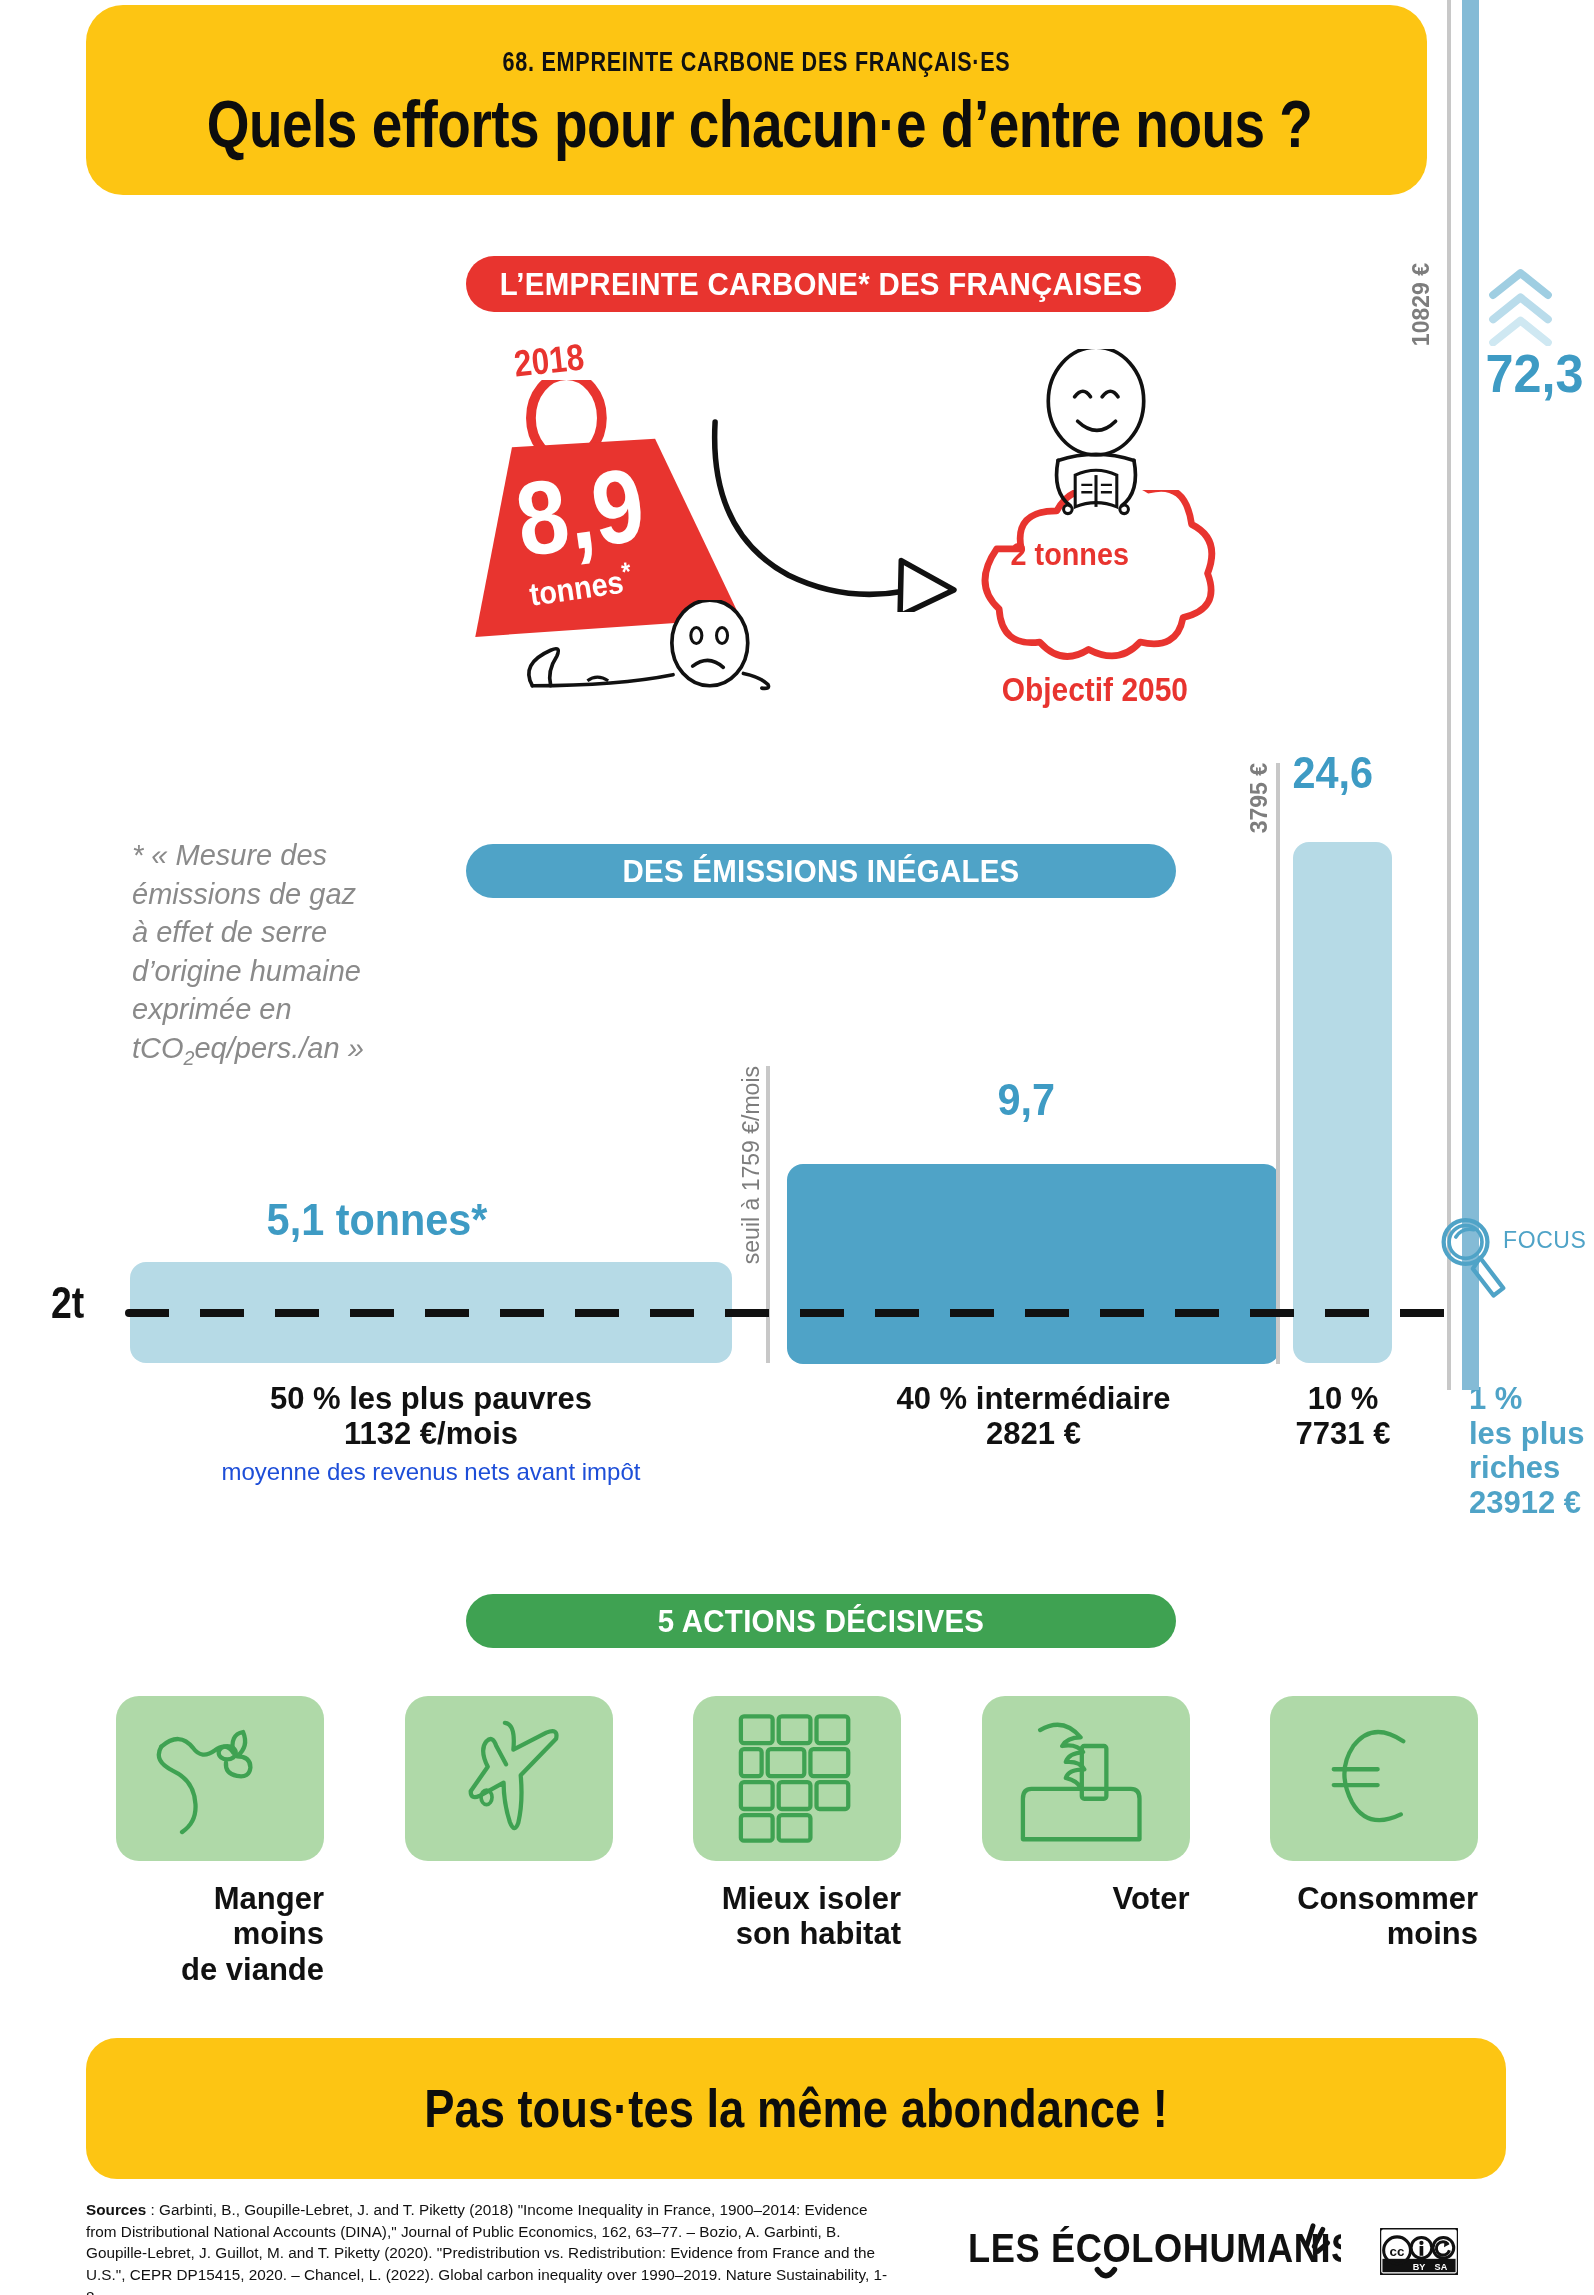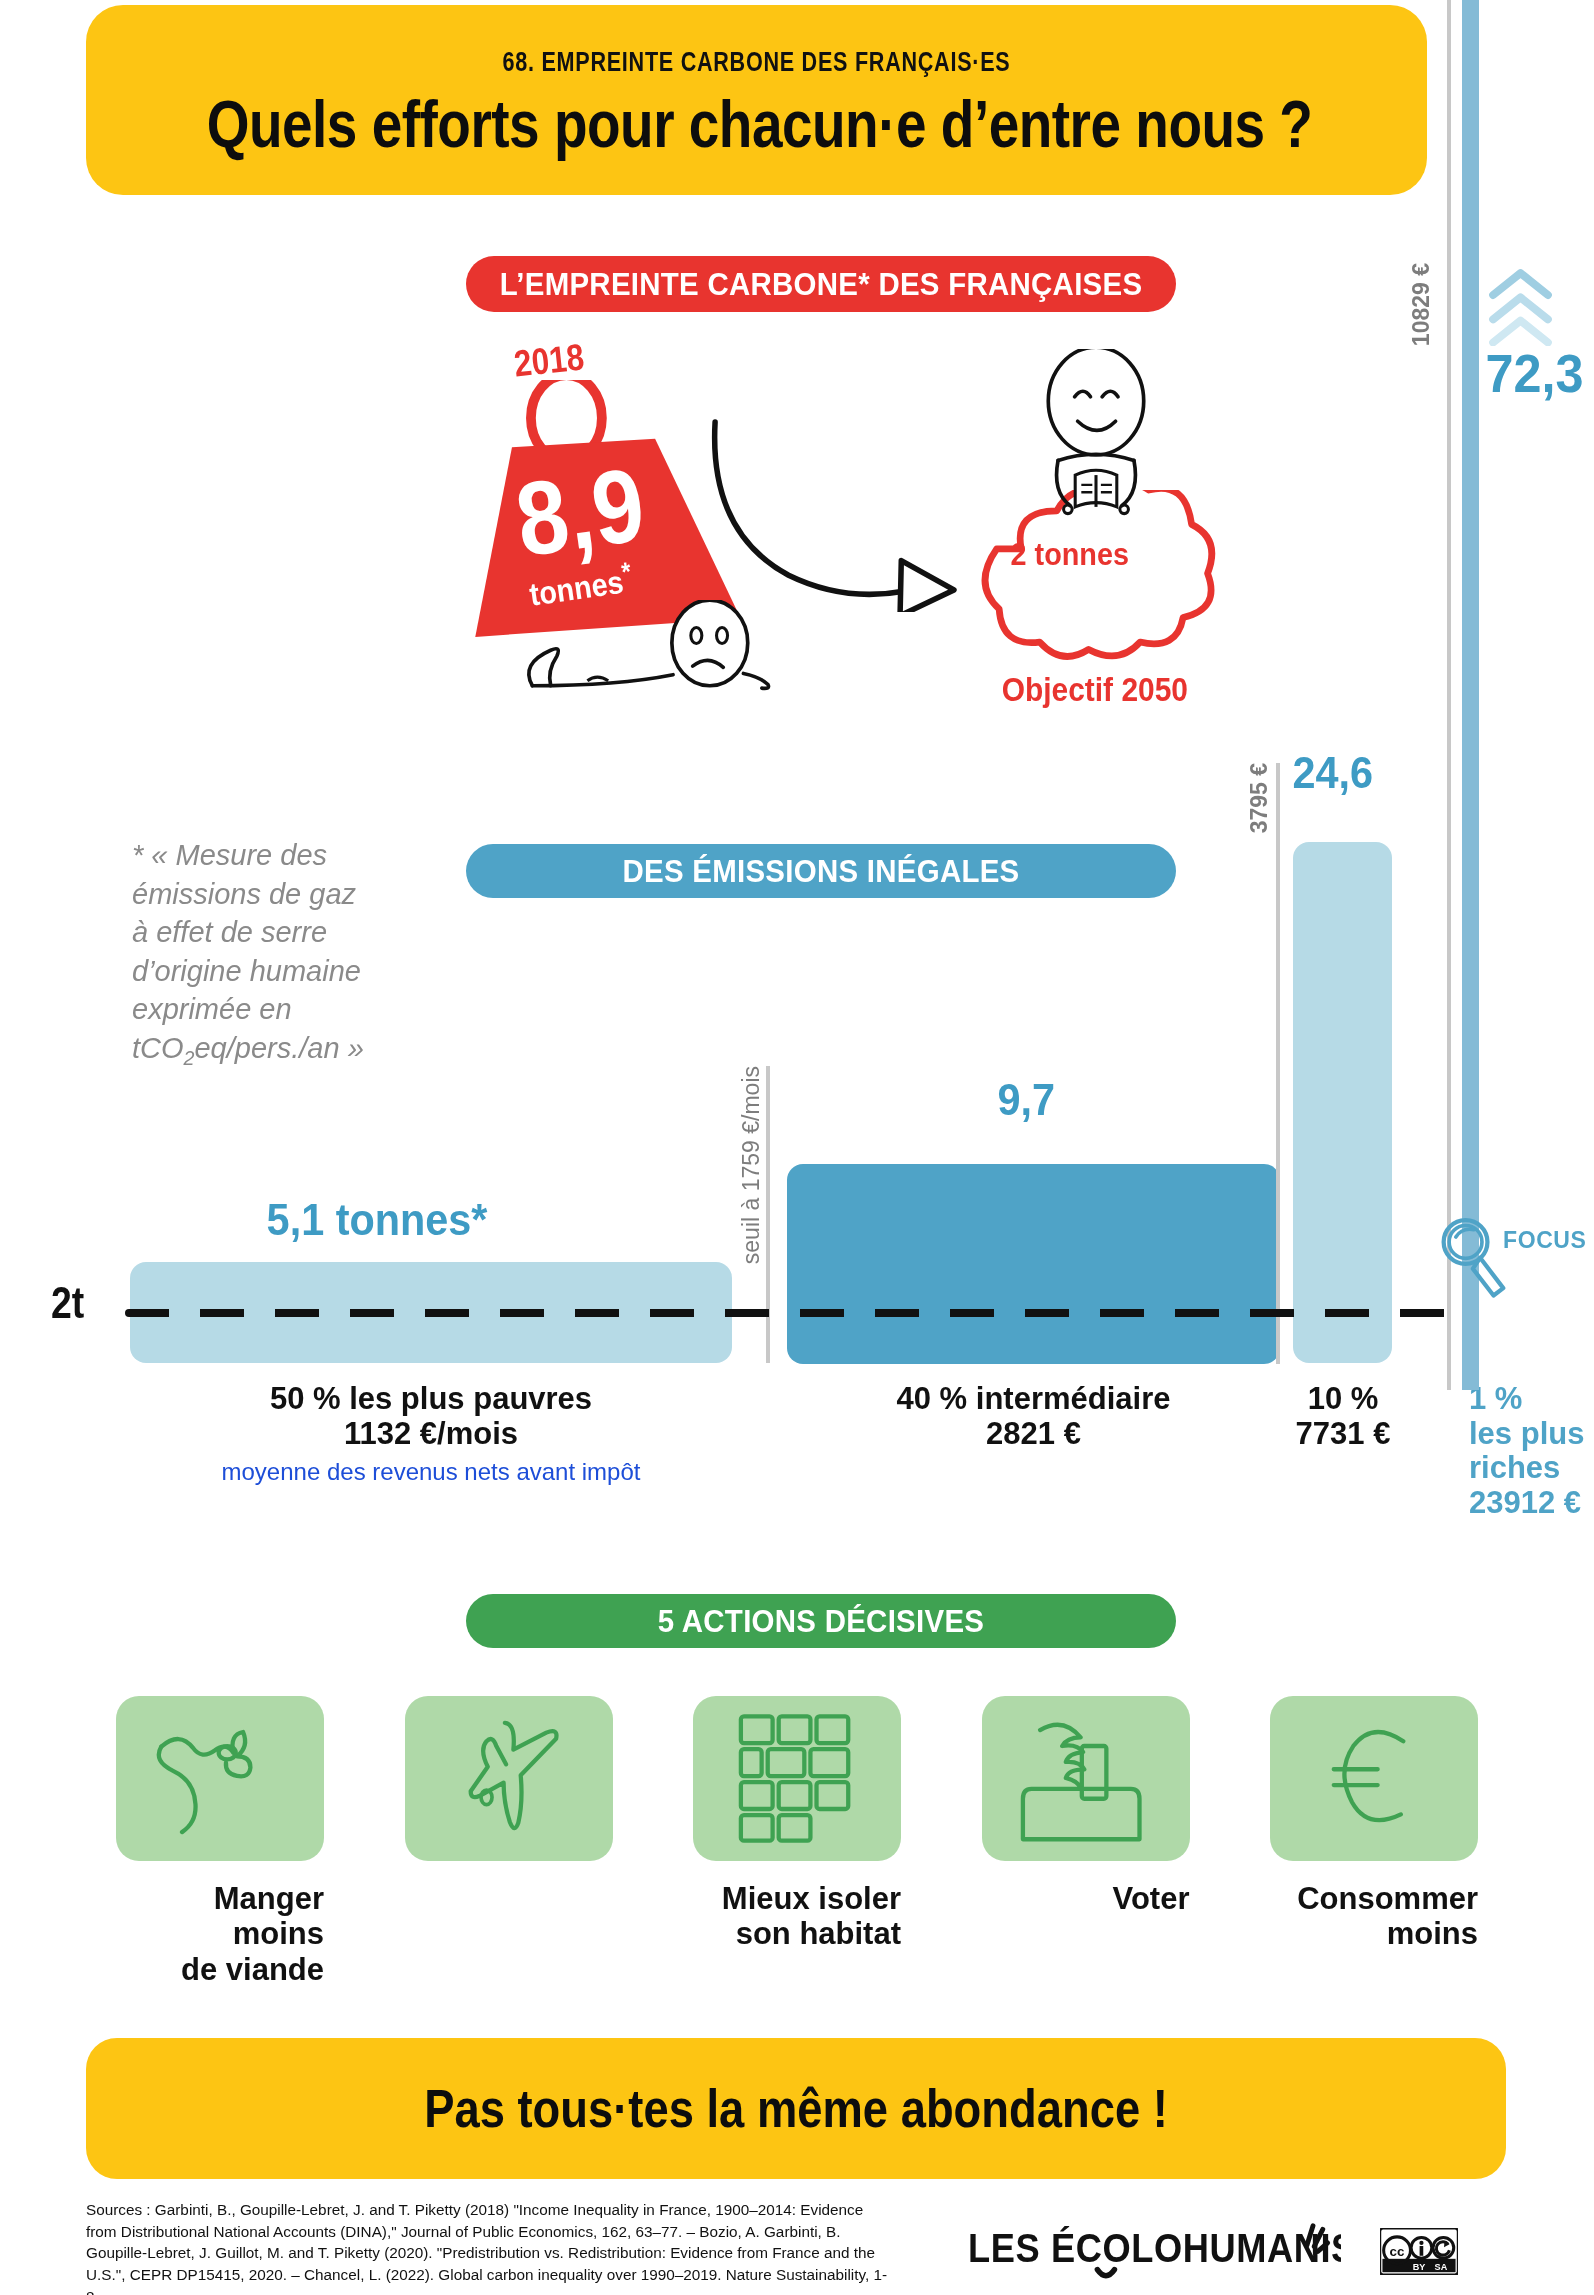--- a/index.html
+++ b/index.html
@@ -182,21 +182,21 @@
     left:125px; top:1309px; width:1331px; height:8px; z-index:7;
     background-image:repeating-linear-gradient(to right,#111 0 44px,transparent 44px 75px);
     border-radius:4.3px;
   }
 
   
   #focus-group{ left:1440px; top:1216px; z-index:8; }
   #focus-label{
     left:1503px; top:1227px; color:#4FA3C7; z-index:8;
     font-family:"Liberation Sans Narrow","Liberation Sans",sans-serif;
-    font-weight:700; font-size:23px; letter-spacing:0.6px;
+    font-weight:400; font-size:23px; letter-spacing:0.6px;
   }
 
   
   .cat-caption{
     text-align:center;
     font-family:"Liberation Sans Narrow","Liberation Sans",sans-serif;
     font-weight:700; font-size:31px; color:#111; line-height:1.12;
   }
   #cap-50{ left:130px; top:1382px; width:602px; }
   #cap-50 .sub{
@@ -244,21 +244,21 @@
     font-weight:700; font-size:54px;
     transform:scaleX(0.84); transform-origin:center;
   }
 
   
   #sources{
     left:86px; top:2199px; width:808px; color:#111;
     font-family:"Liberation Sans Narrow","Liberation Sans",sans-serif;
     font-size:15.3px; line-height:1.42;
   }
-  #sources b{font-weight:400;}
+  #sources b{font-weight:700;}
   #logo{
     left:961px; top:2216px; z-index:5;
   }
   #cc-badge{ left:1380px; top:2228px; z-index:5; }
 </style>
 </head>
 <body>
 
 <div class="abs" id="grey-guide-line"></div>
 <div class="abs" id="one-percent-column"></div>

